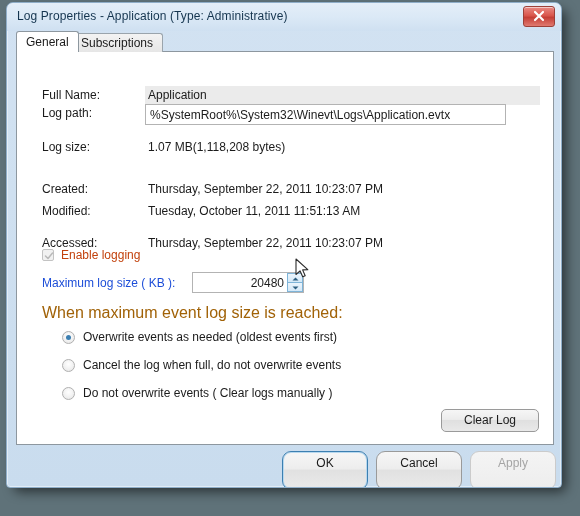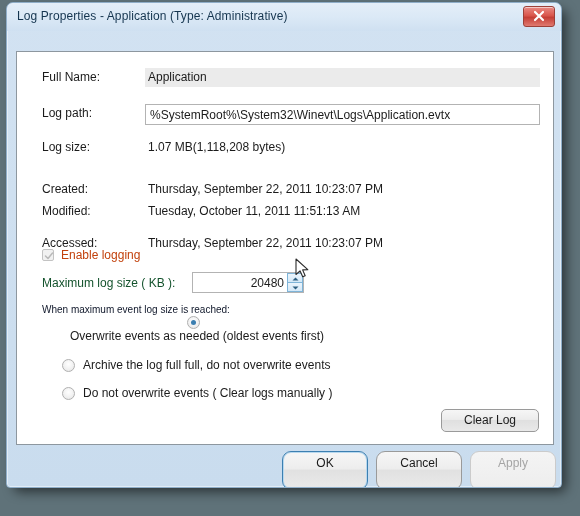--- a/index.html
+++ b/index.html
@@ -163,21 +163,21 @@
     height: 19px;
     background: #ebebeb;
     border: none;
   }
   #fullname-field .row-value { left: 3px; top: 2px; }
 
   #logpath-input {
     position: absolute;
     left: 128px;
     top: 0px;
-    width: 395px;
+    width: 361px;
     height: 21px;
     background: #ffffff;
     border: 1px solid #b3b3b3;
     box-sizing: border-box;
     text-decoration: underline;
   }
   #logpath-input .row-value {
     left: 4px;
     top: 3px;
   }
@@ -212,21 +212,21 @@
     position: absolute;
     left: 25px;
     top: 220px;
     height: 22px;
   }
   #maxsize-label {
     position: absolute;
     left: 0;
     top: 4px;
     font-size: 12px;
-    color: #14532d;
+    color: #1d4ed8;
     white-space: nowrap;
   }
   #maxsize-spinner {
     position: absolute;
     left: 150px;
     top: 0;
     width: 112px;
     height: 21px;
     background: #ffffff;
     border: 1px solid #b3b3b3;
@@ -258,22 +258,22 @@
     cursor: pointer;
   }
   .spin-btn.up { border-bottom: none; }
   .spin-btn svg { position: absolute; left: 4px; top: 3px; }
 
   
   #when-label {
     position: absolute;
     left: 25px;
     top: 252px;
-    font-size: 10px;
-    color: #0f172a;
+    font-size: 16px;
+    color: #a16207;
     white-space: nowrap;
   }
   .radio-row {
     position: absolute;
     left: 45px;
     display: flex;
     align-items: center;
     cursor: pointer;
   }
   .radio {
@@ -380,25 +380,27 @@
       <div id="close-button">
         <svg width="12" height="12" viewBox="0 0 12 12">
           <path d="M2 2 L10 10 M10 2 L2 10" stroke="#ffffff" stroke-width="2.2" stroke-linecap="round"></path>
         </svg>
       </div>
     </div>
 
     <div id="client">
 
       <div id="tabstrip">
+        <div class="tab active" style="left:0px;">General</div>
+        <div class="tab inactive" style="left:55px;">Subscriptions</div>
       </div>
 
       <div id="tabpanel">
 
-        <div class="row" style="top:16px;">
+        <div class="row" style="top:34px;">
           <div class="row-label">Full Name:</div>
           <div id="fullname-field">
             <div class="row-value">Application</div>
           </div>
         </div>
 
         <div class="row" style="top:52px;">
           <div class="row-label">Log path:</div>
           <div id="logpath-input">
             <div class="row-value">%SystemRoot%\System32\Winevt\Logs\Application.evtx</div>
@@ -448,27 +450,27 @@
                 <svg width="7" height="4" viewBox="0 0 7 4">
                   <path d="M0.5 0.5 L6.5 0.5 L3.5 3.5 Z" fill="#2c5e80"></path>
                 </svg>
               </div>
             </div>
           </div>
         </div>
 
         <div id="when-label">When maximum event log size is reached:</div>
 
-        <div class="radio-row" style="top:264px;flex-direction:column;">
+        <div class="radio-row" style="top:278px;">
           <div class="radio checked"></div>
           <div class="radio-label">Overwrite events as needed (oldest events first)</div>
         </div>
         <div class="radio-row" style="top:306px;">
           <div class="radio"></div>
-          <div class="radio-label">Archive the log full full, do not overwrite events</div>
+          <div class="radio-label">Cancel the log when full, do not overwrite events</div>
         </div>
         <div class="radio-row" style="top:334px;">
           <div class="radio"></div>
           <div class="radio-label">Do not overwrite events ( Clear logs manually )</div>
         </div>
 
         <div id="clear-log-button">Clear Log</div>
       </div>
 
       <div id="footer">

